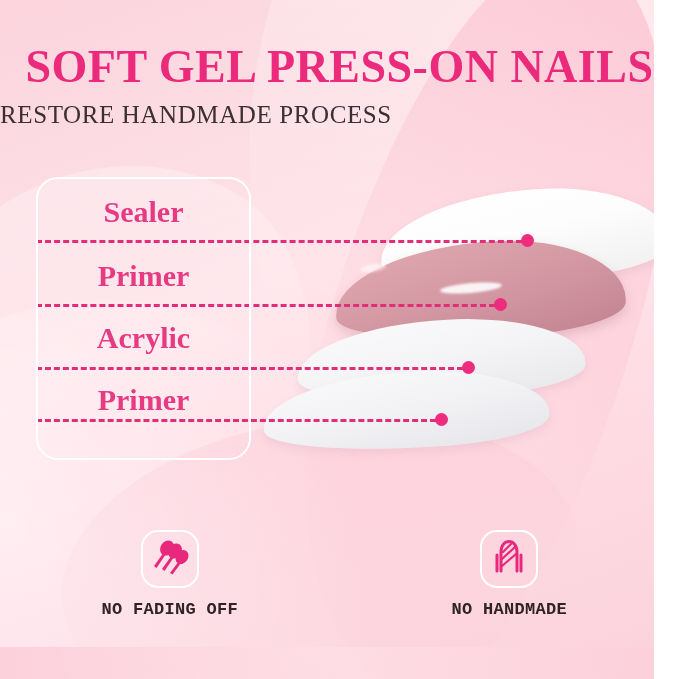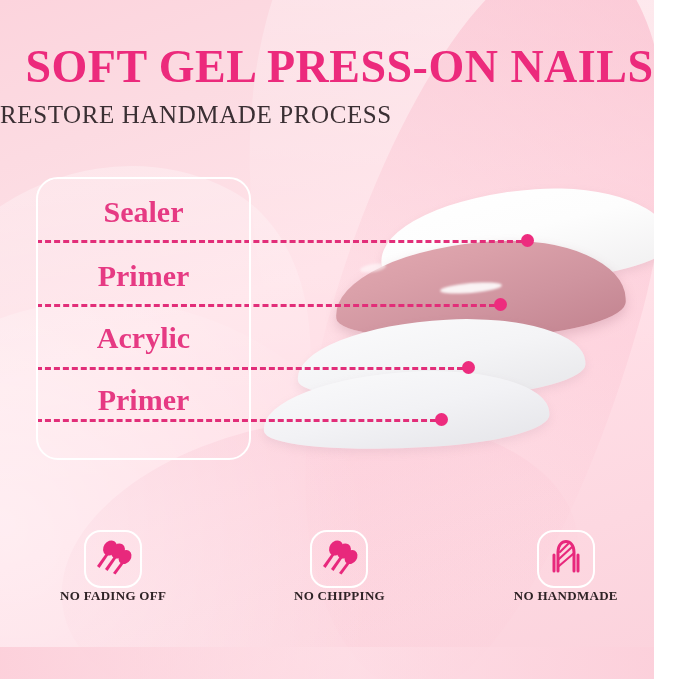--- a/index.html
+++ b/index.html
@@ -228,25 +228,27 @@
     width: 58px;
     height: 58px;
     border: 2px solid #ffffff;
     border-radius: 17px;
     box-sizing: border-box;
     display: flex;
     align-items: center;
     justify-content: center;
   }
   .feature-label {
-    font-size: 13px;
+    margin-top: 12px;
+    font-size: 17px;
     font-weight: bold;
     color: #2f2326;
     white-space: nowrap;
     letter-spacing: 0.3px;
+    font-family: Liberation Mono, monospace;
   }
 </style>
 </head>
 <body>
 
 <div id="poster">
 
   <div class="bg-swoosh swoosh-a"></div>
   <div class="bg-swoosh swoosh-b"></div>
   <div class="bg-swoosh swoosh-d"></div>
@@ -296,37 +298,20 @@
               <path d="M24 20 L14 34 L16.5 36 L26 22 Z"></path>
               <ellipse cx="34" cy="22" rx="6" ry="7.5" transform="rotate(33 34 22)"></ellipse>
               <path d="M31 26 L22 38 L24.5 39.5 L33 28 Z"></path>
             </g>
           </svg>
         </span>
       </div>
       <div class="feature-label">NO FADING OFF</div>
     </div>
 
-    <div class="feature">
-      <div class="feature-badge">
-        <span>
-          <svg width="44" height="44" viewBox="0 0 44 44">
-            <g fill="#e8287c">
-              <ellipse cx="19" cy="13" rx="6.5" ry="8" transform="rotate(33 19 13)"></ellipse>
-              <path d="M16 17 L6 31 L8.5 33 L18 19 Z"></path>
-              <ellipse cx="27" cy="16" rx="6.5" ry="8" transform="rotate(33 27 16)"></ellipse>
-              <path d="M24 20 L14 34 L16.5 36 L26 22 Z"></path>
-              <ellipse cx="34" cy="22" rx="6" ry="7.5" transform="rotate(33 34 22)"></ellipse>
-              <path d="M31 26 L22 38 L24.5 39.5 L33 28 Z"></path>
-            </g>
-          </svg>
-        </span>
-      </div>
-      <div class="feature-label">NO CHIPPING</div>
-    </div>
 
     <div class="feature">
       <div class="feature-badge">
         <span>
           <svg width="44" height="44" viewBox="0 0 44 44">
             <g fill="none" stroke="#e8287c" stroke-width="3" stroke-linecap="round">
               <path d="M14 36 L14 17 C14 10 18 6.5 22 6.5 C26 6.5 30 10 30 17 L30 36"></path>
               <path d="M10 36 L10 20"></path>
               <path d="M34 36 L34 20"></path>
               <path d="M15 31 L29 19" stroke-width="2.2"></path>

